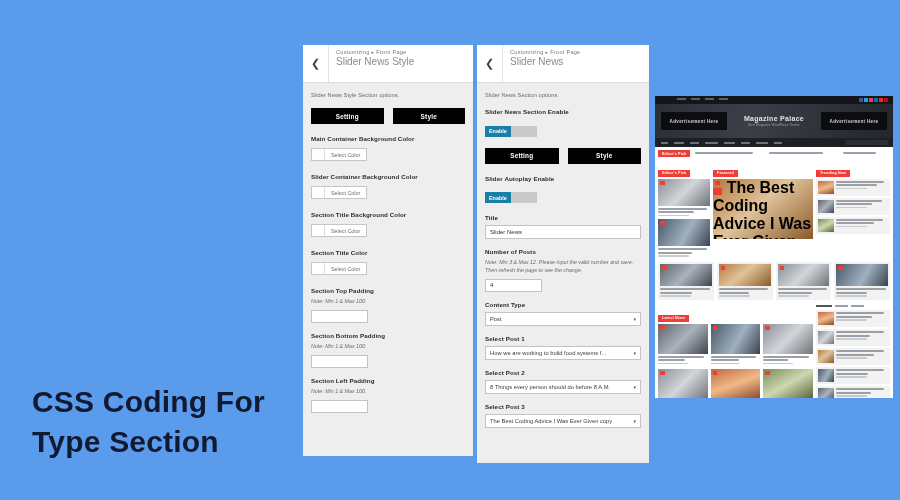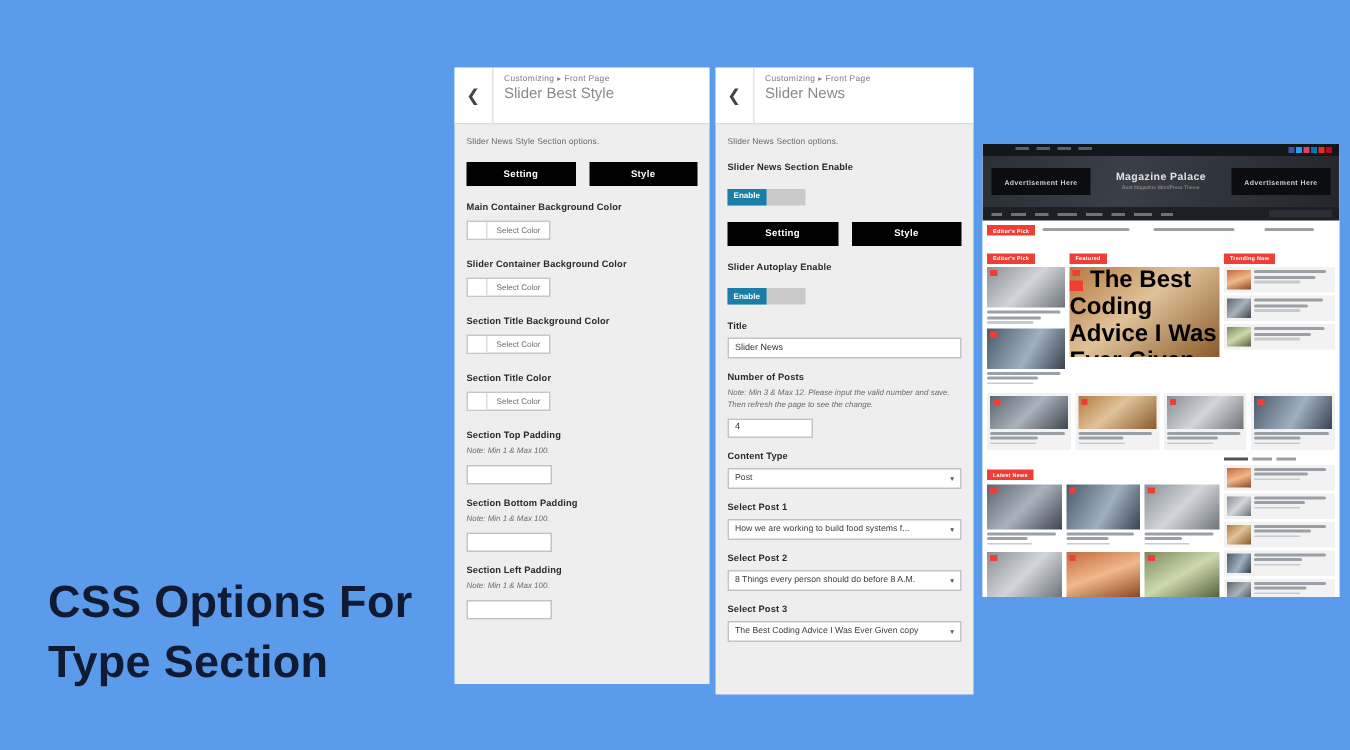--- a/index.html
+++ b/index.html
@@ -244,32 +244,32 @@
   .list-item .li-tx { flex: 1; }
 
   .pv-sidebar { width: 74px; flex: none; }
   .side-tabs { display: flex; gap: 3px; margin-bottom: 3px; }
   .side-tabs i { display: block; height: 2px; background: #9aa0a6; }
 </style>
 </head>
 <body>
 
 <div id="hero-title">
-  <span>CSS Options For</span>
+  <span>CSS Coding For</span>
   <span>Type Section</span>
 </div>
 
 <div class="panel" id="panel-style">
   <div class="panel-header">
     <div class="back-btn">❮</div>
     <div class="hdr-text">
       <div class="breadcrumb">
         <span>Customizing</span><span class="sep">▸</span><span>Front Page</span>
       </div>
-      <div class="panel-title">Slider Best Style</div>
+      <div class="panel-title">Slider News Style</div>
     </div>
   </div>
   <div class="panel-body">
     <div class="section-note">Slider News Style Section options.</div>
 
     <div class="btn-row">
       <div class="blk-btn">Setting</div>
       <div class="blk-btn">Style</div>
     </div>
 

